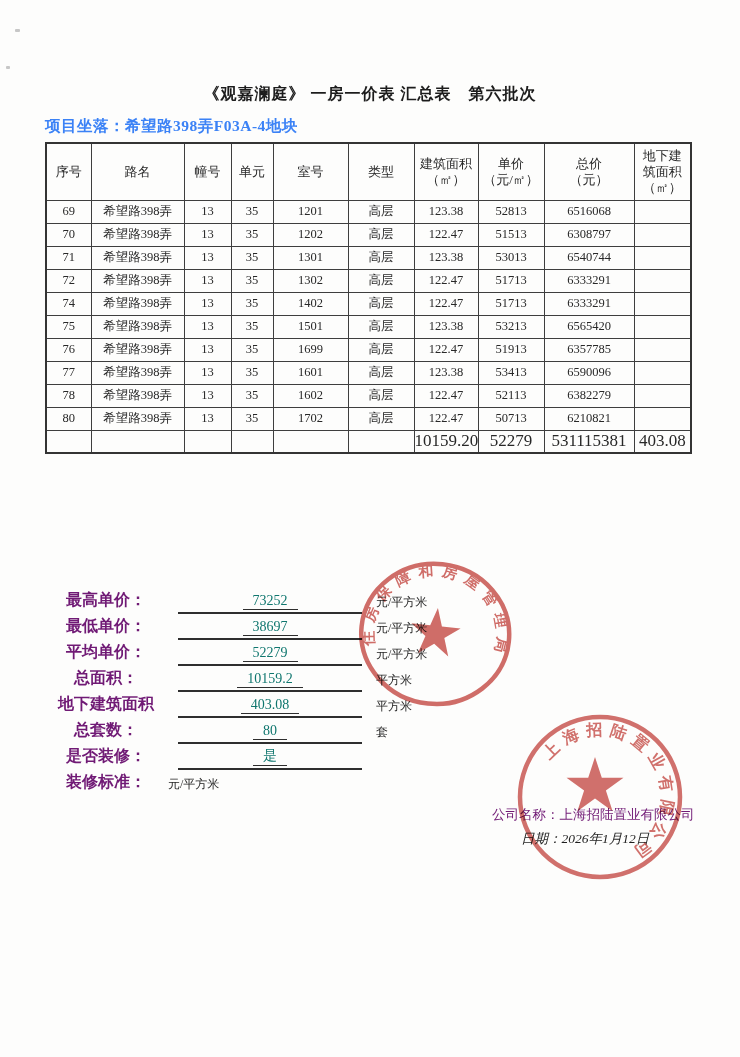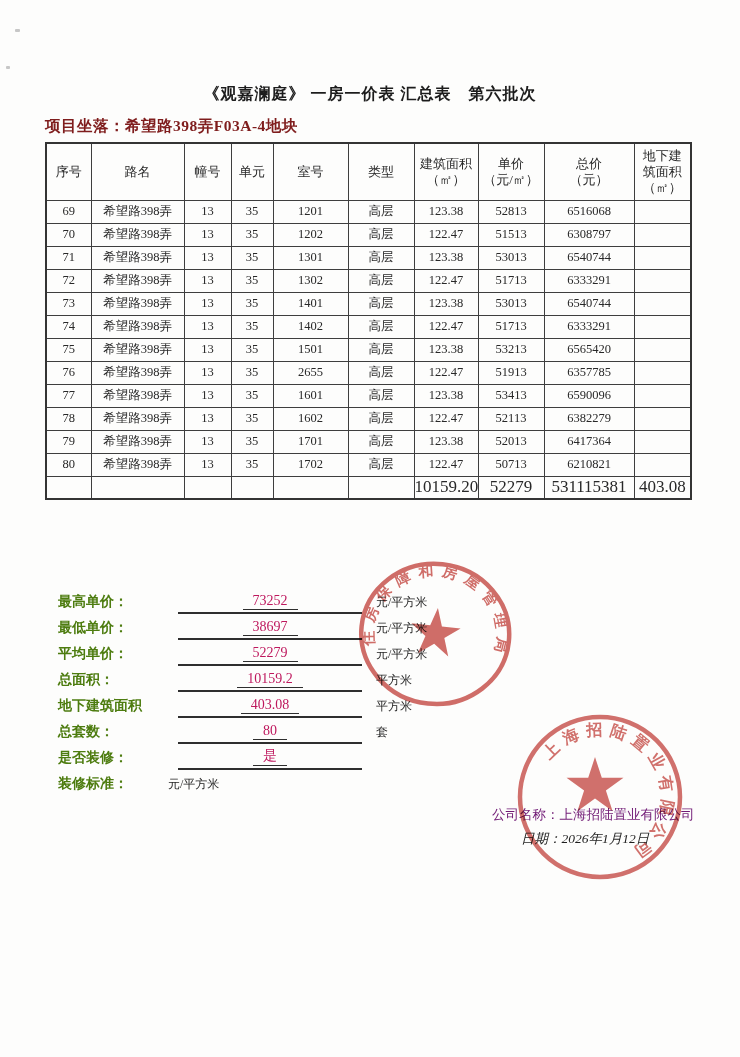--- a/index.html
+++ b/index.html
@@ -11,51 +11,51 @@
     color:#222;
   }
   .speck { position:absolute; background:#9a9a9a; opacity:.55; border-radius:1px; }
   .doc-title {
     position:absolute; top:84px; left:0; width:100%;
     text-align:center; font-size:16px; font-weight:700;
     letter-spacing:1px; color:#1c1c1c;
   }
   .project-line {
     position:absolute; top:116px; left:45px;
-    font-size:15.5px; font-weight:700; color:#7f1d1d; letter-spacing:.5px;
+    font-size:15.5px; font-weight:700; color:#3b82f6; letter-spacing:.5px;
   }
   table.price-table {
     position:absolute; top:142px; left:45px; width:645px;
     border-collapse:collapse; table-layout:fixed;
     font-size:12.5px; color:#282828;
     border:2px solid #343434;
   }
   .price-table th, .price-table td {
     border:1.4px solid #3e3e3e; text-align:center; vertical-align:middle;
     padding:0; overflow:hidden;
   }
   .price-table th {
     height:57px; font-weight:400; font-size:13px; line-height:16px;
     white-space:pre-line;
   }
   .price-table td { height:23px; }
   .price-table tr.total td { font-size:17px; }
   .summary { position:absolute; top:588px; left:58px; }
   .sum-row { display:flex; align-items:flex-end; height:26px; margin-bottom:0; }
   .sum-label {
-    width:96px; text-align:left; font-weight:700; font-size:14px;
-    color:#4d7c0f; padding-bottom:3px; white-space:nowrap;
+    width:96px; text-align:center; font-weight:700; font-size:16px;
+    color:#701a75; padding-bottom:3px; white-space:nowrap;
   }
   .sum-line {
     width:184px; margin-left:24px; border-bottom:2px solid #2e2e2e;
     text-align:center; padding-bottom:2px;
   }
   .sum-value {
     display:inline-block; border-bottom:1.4px solid #2e2e2e;
-    font-size:14px; padding:0 10px 0 10px; color:#be185d;
+    font-size:14px; padding:0 10px 0 10px; color:#0f766e;
   }
   .sum-unit { margin-left:14px; font-size:12px; padding-bottom:3px; color:#1d1d1d; white-space:nowrap; }
   .footer-company { position:absolute; top:806px; left:492px; font-size:13.5px; color:#701a75; }
   .footer-date { position:absolute; top:830px; left:521px; font-size:13.5px; color:#1e1e1e;font-style:italic; }
   .stamp { position:absolute; mix-blend-mode:multiply; pointer-events:none; }
   .stamp-authority { left:356px; top:560px; transform:rotate(6deg); }
   .stamp-company { left:513px; top:710px; }
 </style>
 </head>
 <body>
@@ -144,32 +144,20 @@
           <td>13</td>
           <td>35</td>
           <td>1302</td>
           <td>高层</td>
           <td>122.47</td>
           <td>51713</td>
           <td>6333291</td>
           <td></td>
         </tr>
         <tr>
-          <td>73</td>
-          <td>希望路398弄</td>
-          <td>13</td>
-          <td>35</td>
-          <td>1401</td>
-          <td>高层</td>
-          <td>123.38</td>
-          <td>53013</td>
-          <td>6540744</td>
-          <td></td>
-        </tr>
-        <tr>
           <td>74</td>
           <td>希望路398弄</td>
           <td>13</td>
           <td>35</td>
           <td>1402</td>
           <td>高层</td>
           <td>122.47</td>
           <td>51713</td>
           <td>6333291</td>
           <td></td>
@@ -184,21 +172,21 @@
           <td>123.38</td>
           <td>53213</td>
           <td>6565420</td>
           <td></td>
         </tr>
         <tr>
           <td>76</td>
           <td>希望路398弄</td>
           <td>13</td>
           <td>35</td>
-          <td>2655</td>
+          <td>1699</td>
           <td>高层</td>
           <td>122.47</td>
           <td>51913</td>
           <td>6357785</td>
           <td></td>
         </tr>
         <tr>
           <td>77</td>
           <td>希望路398弄</td>
           <td>13</td>
@@ -213,32 +201,20 @@
         <tr>
           <td>78</td>
           <td>希望路398弄</td>
           <td>13</td>
           <td>35</td>
           <td>1602</td>
           <td>高层</td>
           <td>122.47</td>
           <td>52113</td>
           <td>6382279</td>
-          <td></td>
-        </tr>
-        <tr>
-          <td>79</td>
-          <td>希望路398弄</td>
-          <td>13</td>
-          <td>35</td>
-          <td>1701</td>
-          <td>高层</td>
-          <td>123.38</td>
-          <td>52013</td>
-          <td>6417364</td>
           <td></td>
         </tr>
         <tr>
           <td>80</td>
           <td>希望路398弄</td>
           <td>13</td>
           <td>35</td>
           <td>1702</td>
           <td>高层</td>
           <td>122.47</td>

